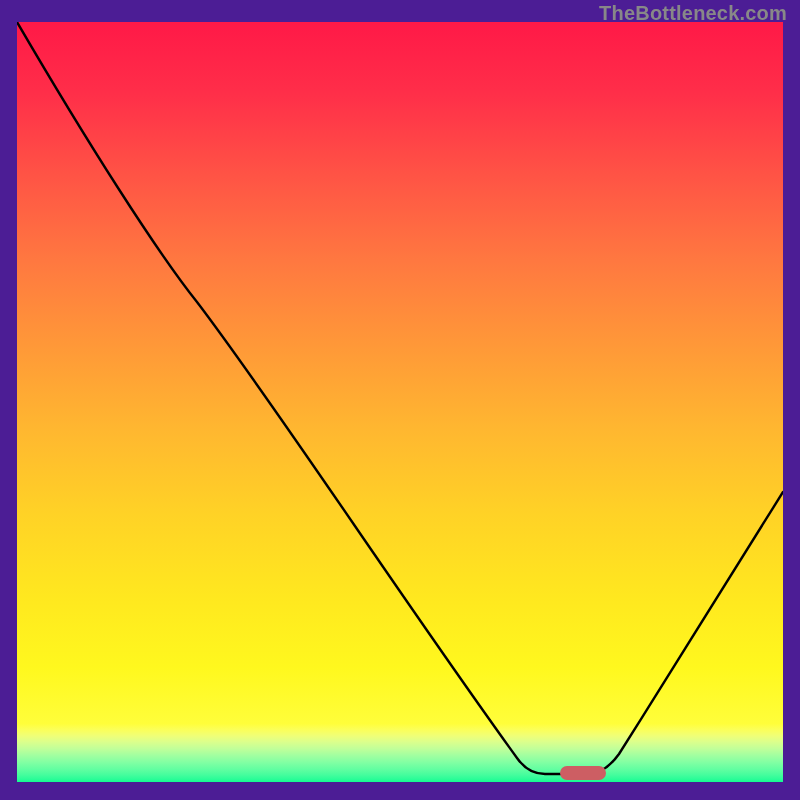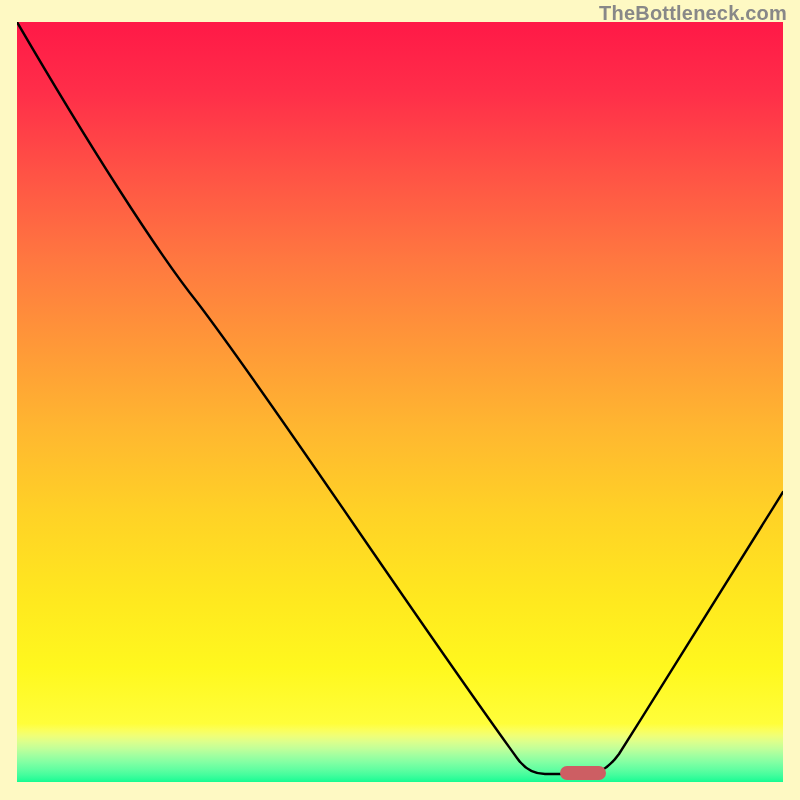--- a/index.html
+++ b/index.html
@@ -9,21 +9,21 @@
     height: 800px;
     background: #000;
     overflow: hidden;
   }
   .frame {
     position: absolute;
     left: 0;
     top: 0;
     width: 800px;
     height: 800px;
-    background: #fef9c3;
+    background: #4c1d95;
   }
   .plot {
     position: absolute;
     left: 17px;
     top: 22px;
     width: 766px;
     height: 760px;
     overflow: hidden;
   }
   .gradient {

